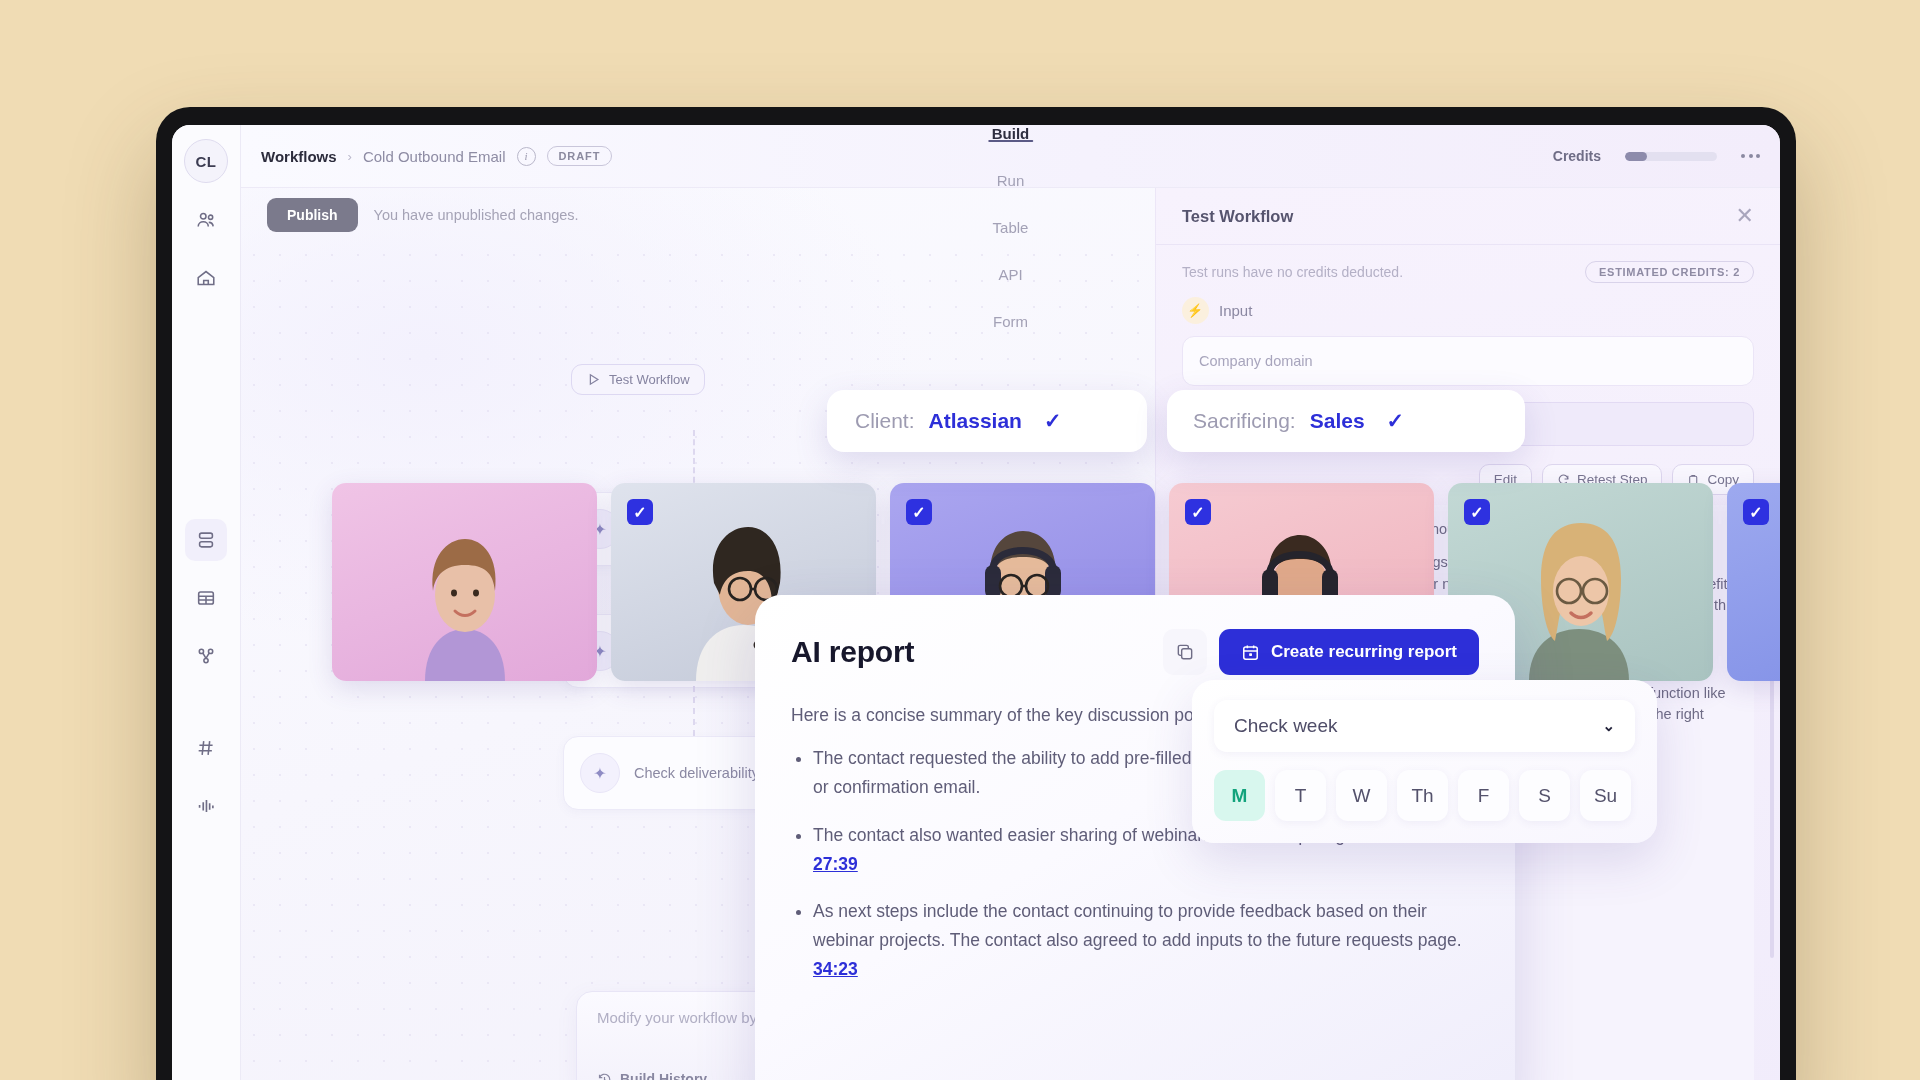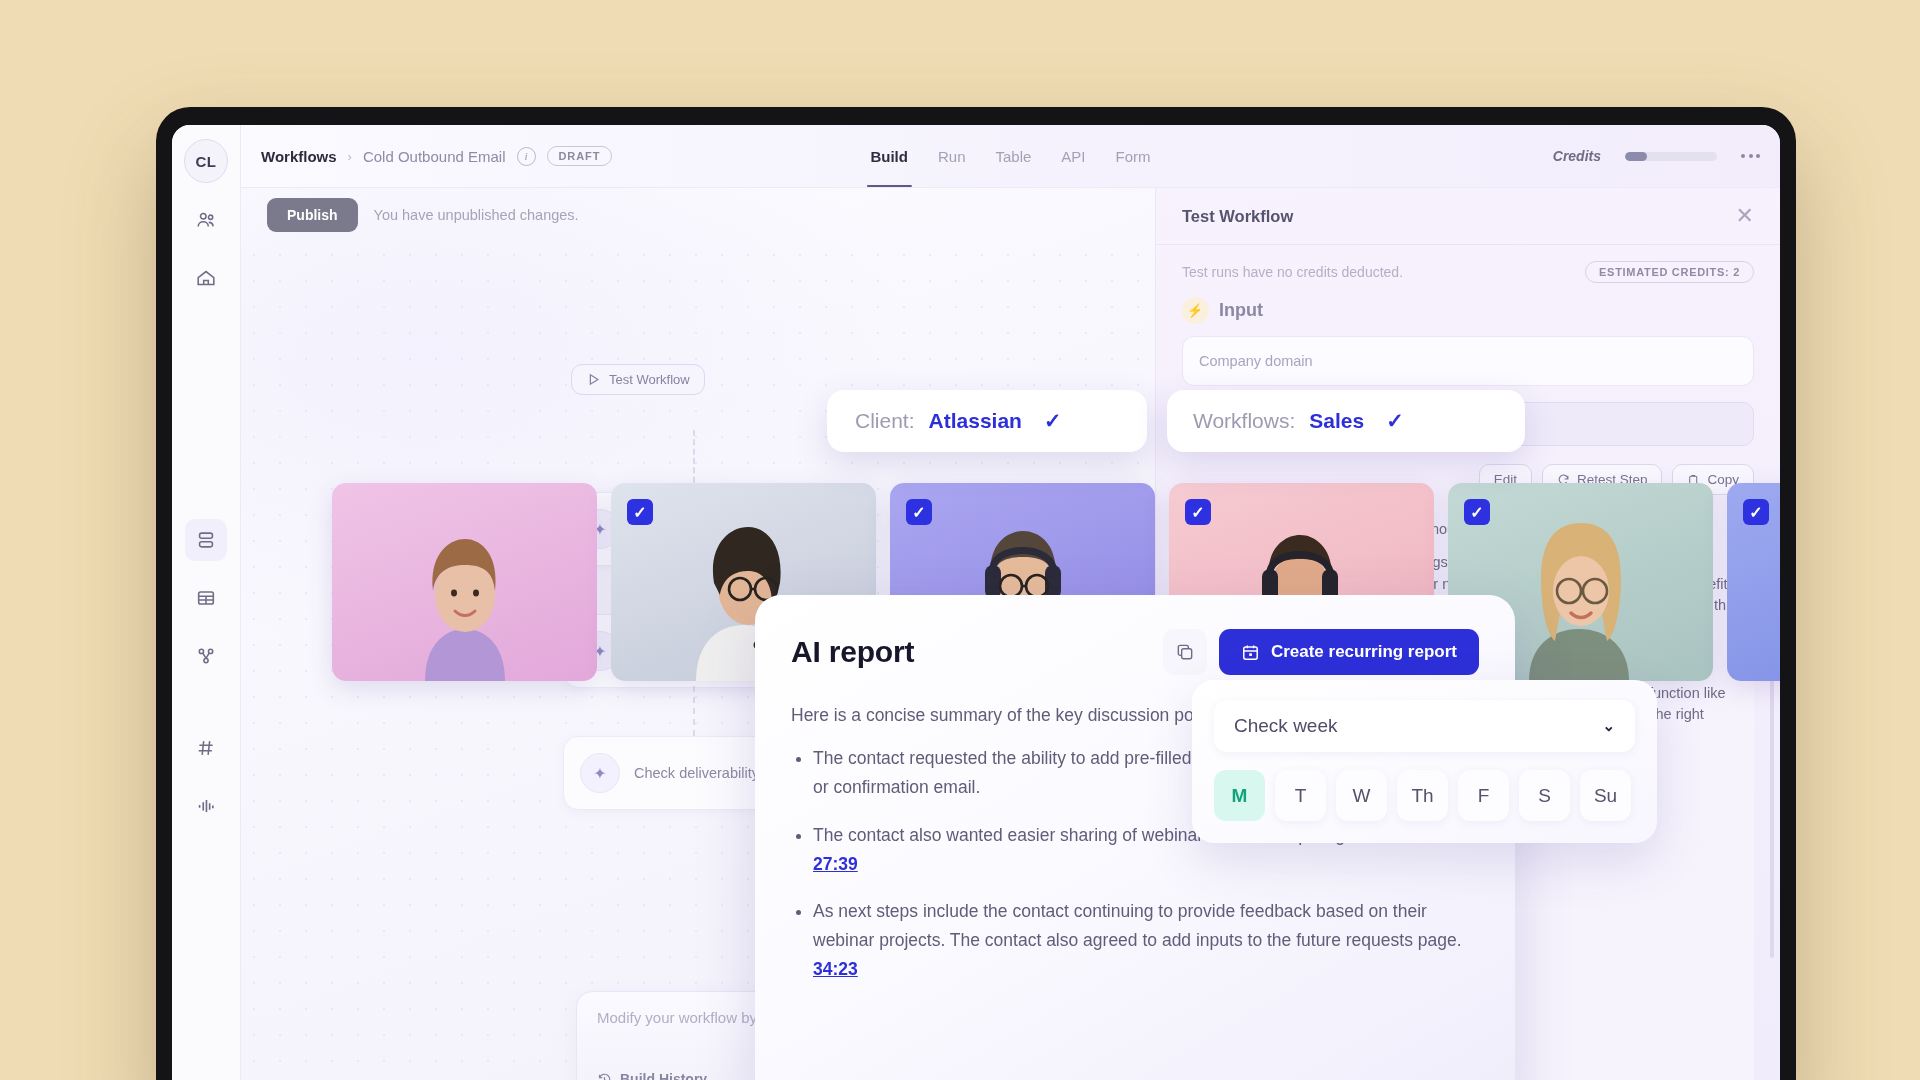--- a/index.html
+++ b/index.html
@@ -58,25 +58,25 @@
   .crumb-dim{color:#8e8ca4;font-weight:400;}
   .info-dot{
     width:17px;height:17px;border-radius:50%;border:1.4px solid #b9b7ca;color:#9b99ae;
     font-size:11px;display:flex;align-items:center;justify-content:center;
     font-family:"Liberation Serif",serif;font-style:italic;
   }
   .draft{
     border:1.3px solid #c9c6da;border-radius:20px;padding:3px 11px;
     font-size:11px;letter-spacing:.9px;color:#8b8a9f;font-weight:600;
   }
-  .tabs{position:absolute;left:50%;transform:translateX(-50%);display:flex;gap:30px;height:62px;align-items:center;}
+  .tabs{position:absolute;left:50%;transform:translateX(-50%);display:flex;gap:30px;height:62px;align-items:center;flex-direction:column;}
   .tab{font-size:15px;color:#a3a1b6;position:relative;height:62px;display:flex;align-items:center;}
   .tab.active{color:#2e2e40;font-weight:700;}
   .tab.active:after{content:"";position:absolute;left:-4px;right:-4px;bottom:0;height:2.5px;background:#5b5a86;border-radius:2px;}
-  .topbar-right{margin-left:auto;display:flex;align-items:center;gap:24px;font-style:italic;}
+  .topbar-right{margin-left:auto;display:flex;align-items:center;gap:24px;}
   .credits-label{font-size:14px;color:#6f6d86;font-weight:600;}
   .credits-bar{width:92px;height:9px;border-radius:6px;background:#e3e0f0;overflow:hidden;}
   .credits-fill{height:100%;width:24%;background:#8d8bab;border-radius:6px;}
   .kebab{display:flex;gap:3.5px;}
   .kebab i{width:4px;height:4px;border-radius:50%;background:#8b89a1;display:block;}
 
   
   .split{flex:1;display:flex;min-height:0;position:relative;}
 
   
@@ -144,21 +144,21 @@
   .tp-sub-text{font-size:14px;color:#b4b0c6;}
   .tp-chip{
     margin-left:auto;border:1.2px solid #d9d3ea;border-radius:20px;padding:4px 13px;
     font-size:11px;letter-spacing:.7px;color:#8f8ba4;font-weight:600;
   }
   .tp-inputrow{display:flex;align-items:center;gap:10px;padding:8px 26px 0;}
   .tp-input-ic{
     width:27px;height:27px;border-radius:50%;background:#fbf0de;
     display:flex;align-items:center;justify-content:center;color:#e3a33c;font-size:13px;
   }
-  .tp-input-lbl{font-size:18px;color:#8b88a2;font-weight:bold;}
+  .tp-input-lbl{font-size:15px;color:#8b88a2;}
   .tp-fields{padding:12px 26px 0;}
   .tp-field{
     background:#fcfbff;border:1.2px solid #ebe5f7;border-radius:12px;height:48px;
     display:flex;align-items:center;padding:0 16px;margin-bottom:12px;font-size:14.5px;color:#a8a5bd;
   }
   .tp-testbtn{
     margin:4px 26px 0;background:#efeafa;border:1px solid #e2daf3;border-radius:11px;
     height:42px;display:flex;align-items:center;justify-content:center;
     font-size:14.5px;color:#9a96b2;font-weight:600;
   }
@@ -535,21 +535,21 @@
             </svg>
           </div>
         </div>
 
         <div class="pill" id="pill-client">
           <span class="k">Client:</span>
           <span class="v">Atlassian</span>
           <span class="tick">✓</span>
         </div>
         <div class="pill" id="pill-dept">
-          <span class="k">Workflows:</span>
+          <span class="k">Sacrificing:</span>
           <span class="v">Sales</span>
           <span class="tick">✓</span>
         </div>
 
         <div class="report">
           <div class="report-head">
             <div class="report-title">AI report</div>
             <div class="report-head-right">
               <div class="copy-sq">
                 <svg width="20" height="20" viewBox="0 0 24 24" fill="none" stroke="currentColor" stroke-width="1.7">

